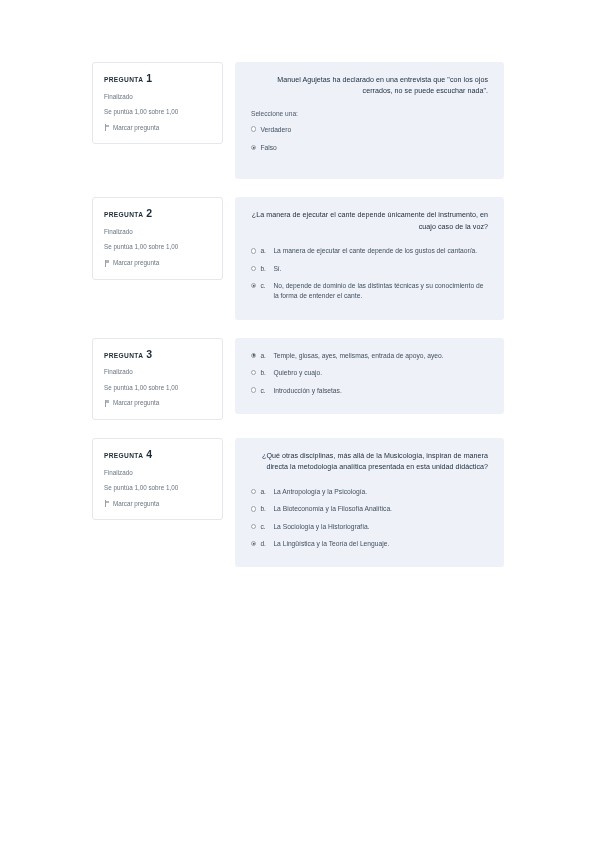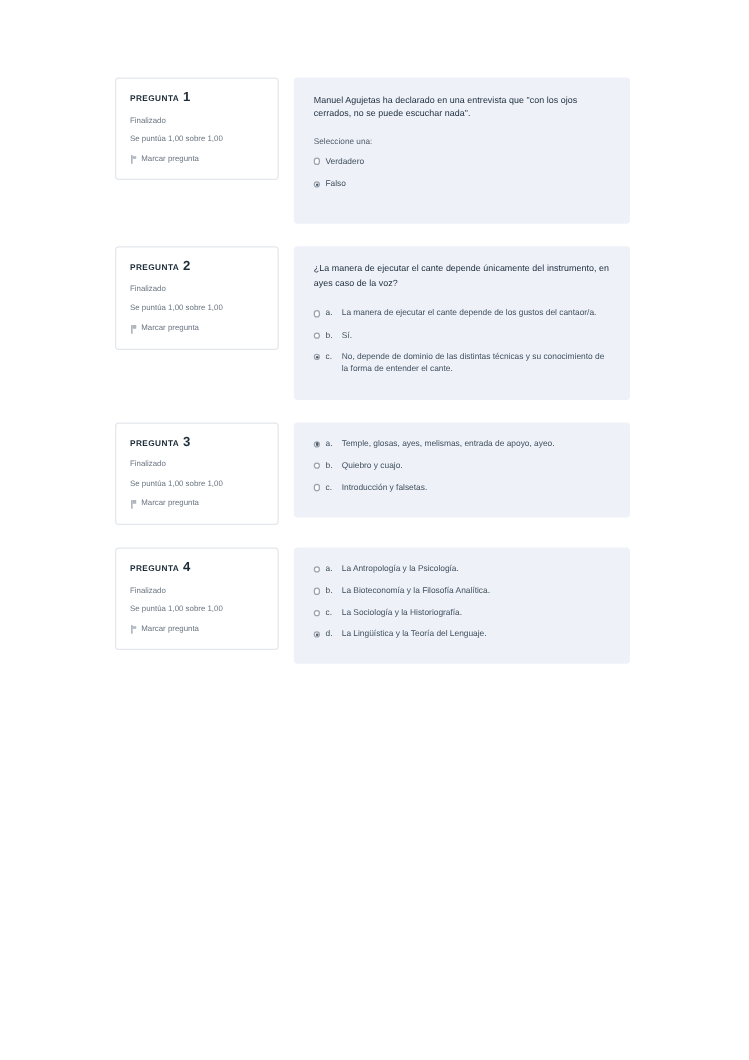--- a/index.html
+++ b/index.html
@@ -121,20 +121,21 @@
     padding: 13px 16px 18px 16px;
     min-height: 76px;
   }
 
   .qtext {
     font-size: 7.1px;
     color: #20303f;
     line-height: 1.62;
     margin: 0 0 13px 0;
     letter-spacing: 0.05px;
+    text-align: right;
   }
 
   .answers-label {
     font-size: 6.6px;
     color: #4d5a66;
     line-height: 1;
     margin: 0 0 7px 0;
   }
 
   .answer-list {
@@ -223,21 +224,21 @@
         <div class="qinfo">
           <div class="qinfo-header"><span>PREGUNTA</span><span class="qnum">2</span></div>
           <div class="qinfo-line">Finalizado</div>
           <div class="qinfo-line">Se puntúa 1,00 sobre 1,00</div>
           <div class="qinfo-flagline">
             <span class="flag-icon"></span>
             <span>Marcar pregunta</span>
           </div>
         </div>
         <div class="qpanel">
-          <p class="qtext">¿La manera de ejecutar el cante depende únicamente del instrumento, en ayes caso de la voz?</p>
+          <p class="qtext">¿La manera de ejecutar el cante depende únicamente del instrumento, en cuajo caso de la voz?</p>
           <ul class="answer-list">
             <li class="answer-item">
               <span class="radio"></span>
               <span class="answer-key">a.</span>
               <span class="answer-text">La manera de ejecutar el cante depende de los gustos del cantaor/a.</span>
             </li>
             <li class="answer-item">
               <span class="radio"></span>
               <span class="answer-key">b.</span>
               <span class="answer-text">Sí.</span>
@@ -284,20 +285,21 @@
         <div class="qinfo">
           <div class="qinfo-header"><span>PREGUNTA</span><span class="qnum">4</span></div>
           <div class="qinfo-line">Finalizado</div>
           <div class="qinfo-line">Se puntúa 1,00 sobre 1,00</div>
           <div class="qinfo-flagline">
             <span class="flag-icon"></span>
             <span>Marcar pregunta</span>
           </div>
         </div>
         <div class="qpanel">
+          <p class="qtext">¿Qué otras disciplinas, más allá de la Musicología, inspiran de manera directa la metodología analítica presentada en esta unidad didáctica?</p>
           <ul class="answer-list">
             <li class="answer-item">
               <span class="radio"></span>
               <span class="answer-key">a.</span>
               <span class="answer-text">La Antropología y la Psicología.</span>
             </li>
             <li class="answer-item">
               <span class="radio"></span>
               <span class="answer-key">b.</span>
               <span class="answer-text">La Bioteconomía y la Filosofía Analítica.</span>

